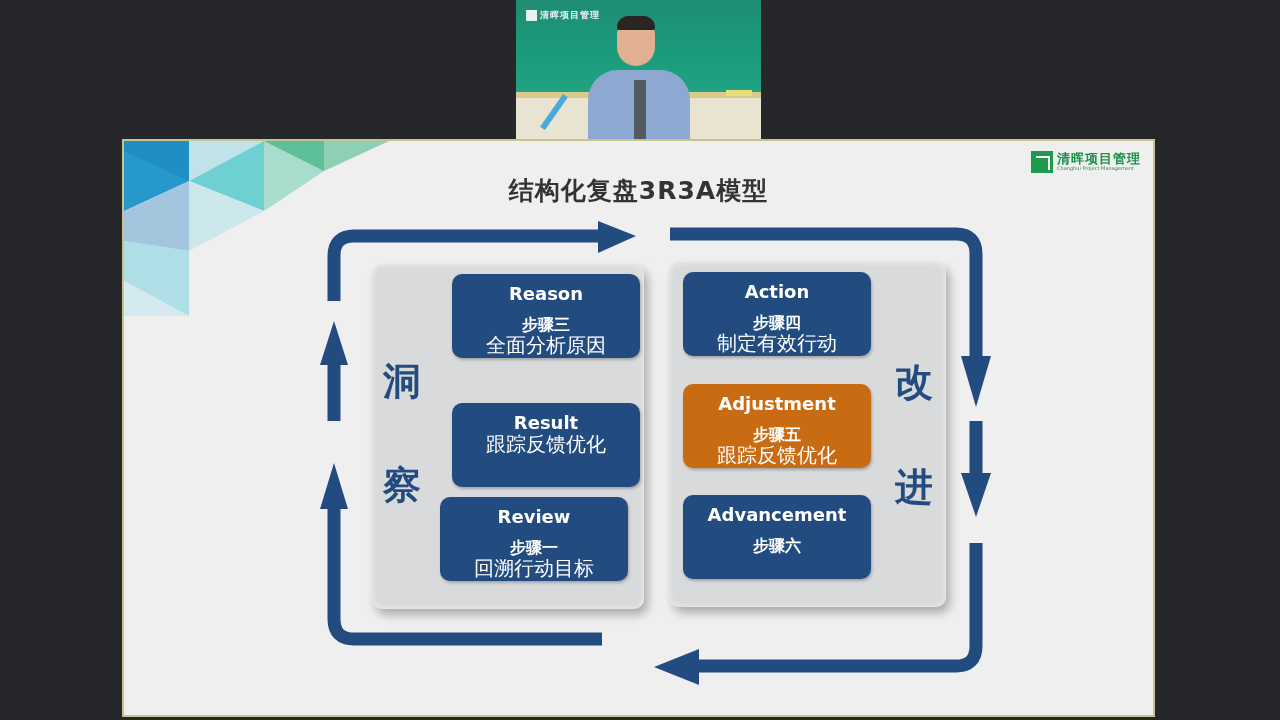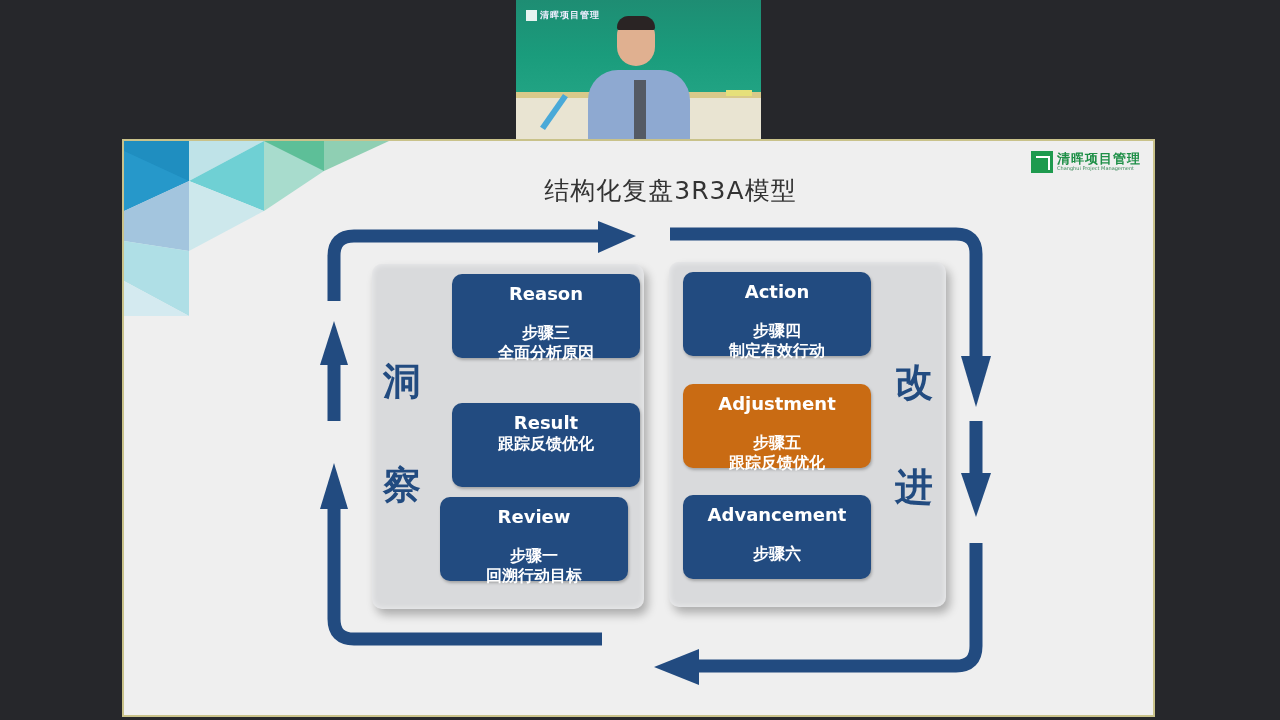--- a/index.html
+++ b/index.html
@@ -20,28 +20,28 @@
   .cam .book{position:absolute;left:210px;top:90px;width:26px;height:6px;background:#e6e07a;}
 
   
   .slide{position:absolute;left:122px;top:139px;width:1033px;height:578px;background:#efefef;border:2px solid #c9c28a;box-sizing:border-box;overflow:hidden;}
   .deco{position:absolute;left:0;top:0;}
   .brand{position:absolute;right:12px;top:10px;display:flex;align-items:center;gap:4px;}
   .brand-mark{width:22px;height:22px;background:#1e9a4e;position:relative;}
   .brand-mark:after{content:"";position:absolute;left:5px;top:5px;width:12px;height:12px;border:2px solid #fff;border-left:none;border-bottom:none;}
   .brand-name{color:#1e8f47;font-size:13px;font-weight:bold;letter-spacing:1px;line-height:13px;}
   .brand-sub{color:#3a8a5a;font-size:5px;line-height:7px;}
-  .title{position:absolute;left:0;width:100%;top:33px;text-align:center;font-size:25px;font-weight:normal;color:#333;letter-spacing:1px;padding-left:32px;}
+  .title{position:absolute;left:0;width:100%;top:33px;text-align:center;font-size:25px;font-weight:bold;color:#333;letter-spacing:1px;}
 
   .panel{position:absolute;background:#d9dadc;border-radius:10px;box-shadow:4px 6px 10px rgba(0,0,0,.28),inset 0 0 6px rgba(255,255,255,.6);}
   .card{position:absolute;width:188px;height:84px;border-radius:10px;background:#224b80;color:#fff;text-align:center;box-shadow:1px 2px 3px rgba(0,0,0,.25);}
   .card.orange{background:#c96b13;}
   .card .en{font-size:18px;font-weight:bold;margin-top:9px;line-height:22px;}
-  .card .step{font-size:16px;font-weight:bold;margin-top:18px;line-height:20px;}
-  .card .desc{font-size:16px;font-weight:bold;line-height:20px;}
+  .card .step{font-size:16px;font-weight:bold;margin-top:10px;line-height:20px;}
+  .card .desc{font-size:20px;font-weight:normal;line-height:20px;}
   .vlabel{position:absolute;font-size:38px;font-weight:bold;color:#224b80;line-height:40px;}
   svg.arrows{position:absolute;left:0;top:0;}
 </style>
 </head>
 <body>
 
 <div class="cam">
   <div class="board"></div>
   <div class="tray"></div>
   <div class="wall"></div>

